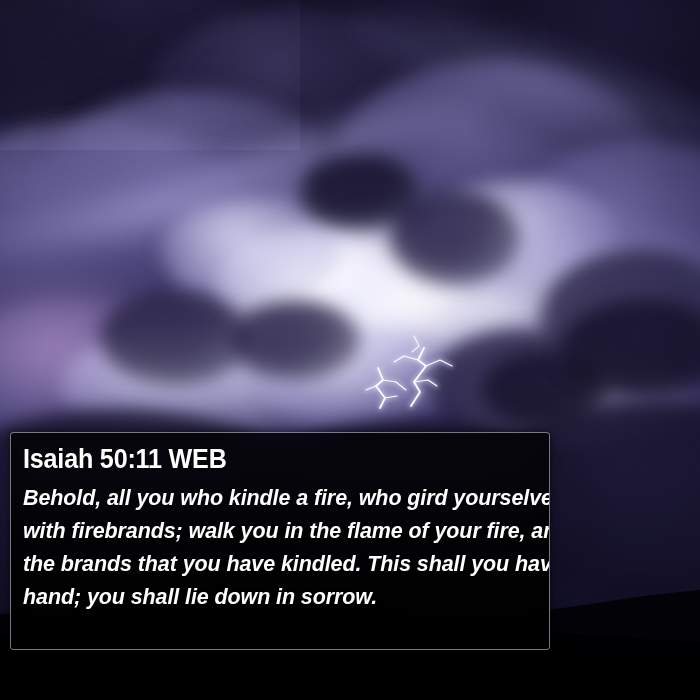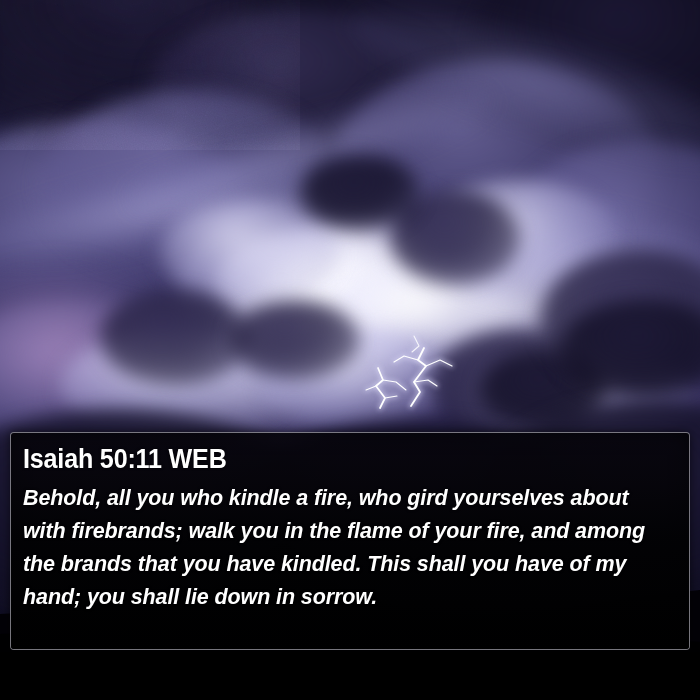--- a/index.html
+++ b/index.html
@@ -216,21 +216,21 @@
     stroke-linecap: round;
     stroke-linejoin: round;
     filter: blur(2.5px);
   }
 
   
   .caption-panel {
     position: absolute;
     left: 10px;
     top: 432px;
-    width: 680px;
+    width: 540px;
     height: 218px;
     box-sizing: border-box;
     border: 1px solid rgba(190,190,200,0.62);
     border-radius: 4px;
     background: rgba(4,3,6,0.80);
     box-shadow: inset 0 0 18px rgba(0,0,0,0.9),
                 0 0 10px rgba(0,0,0,0.6);
     overflow: hidden;
   }
   

